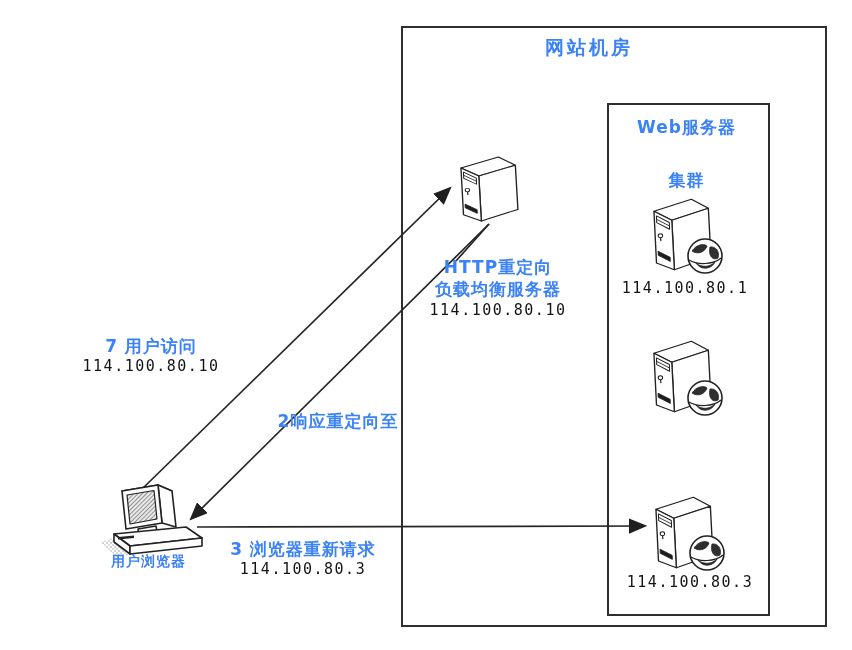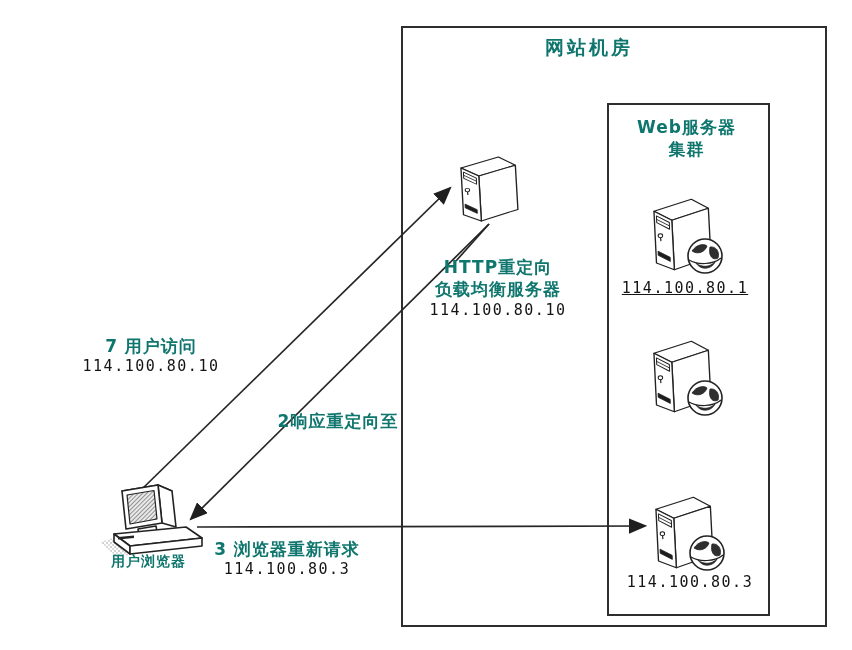--- a/index.html
+++ b/index.html
@@ -2,21 +2,21 @@
 <html><head>
 <meta charset="utf-8">
 <style>
   html,body{margin:0;padding:0;background:#ffffff;}
   #stage{
     position:relative;width:852px;height:650px;background:#ffffff;overflow:hidden;
     font-family:"DejaVu Sans","Liberation Sans",sans-serif;color:#1b1b1b;
   }
   .box{position:absolute;border:2px solid #2e2e2e;background:transparent;}
   .lbl{position:absolute;text-align:center;line-height:1.32;}
-  .cjk{font-weight:bold;font-size:17px;letter-spacing:1px;color:#0f766e;white-space:nowrap;}
+  .cjk{font-weight:bold;font-size:17px;letter-spacing:1px;color:#3b82f6;white-space:nowrap;}
   .ip{font-family:"DejaVu Sans Mono","Liberation Mono",monospace;font-size:15px;letter-spacing:1.5px;color:#141414;white-space:nowrap;font-weight:500;}
   .title{font-size:19px;letter-spacing:3px;}
   svg{position:absolute;left:0;top:0;}
   .stack{display:flex;flex-direction:column;align-items:center;}
 </style>
 </head>
 <body>
 
 <div id="stage">
 
@@ -87,43 +87,43 @@
     <use href="#globe" transform="translate(705,398)"></use>
 
     <use href="#tower" transform="translate(650,495) scale(0.85,0.75)"></use>
     <use href="#globe" transform="translate(707,553)"></use>
 
     <use href="#pc" transform="translate(98,482)"></use>
   </svg>
 
   <div class="lbl cjk title" style="left:545px;top:35px;">网站机房</div>
 
-  <div class="lbl stack" style="left:607px;top:116px;width:159px;">
+  <div class="lbl stack" style="left:607px;top:116px;width:159px;gap:31px;">
     <span class="cjk">Web服务器</span>
     <span class="cjk">集群</span>
   </div>
 
   <div class="lbl stack" style="left:417px;top:256px;width:162px;">
     <span class="cjk">HTTP重定向</span>
     <span class="cjk">负载均衡服务器</span>
     <span class="ip">114.100.80.10</span>
   </div>
 
-  <div class="lbl ip" style="left:610px;top:279px;width:150px;text-decoration:underline;">114.100.80.1</div>
+  <div class="lbl ip" style="left:610px;top:279px;width:150px;">114.100.80.1</div>
   <div class="lbl ip" style="left:615px;top:573px;width:150px;">114.100.80.3</div>
 
   <div class="lbl stack" style="left:70px;top:335px;width:162px;">
     <span class="cjk">7 用户访问</span>
     <span class="ip">114.100.80.10</span>
   </div>
 
   <div class="lbl stack" style="left:262px;top:410px;width:152px;">
     <span class="cjk">2响应重定向至</span>
   </div>
 
-  <div class="lbl stack" style="left:198px;top:538px;width:178px;">
+  <div class="lbl stack" style="left:214px;top:538px;width:178px;">
     <span class="cjk">3 浏览器重新请求</span>
     <span class="ip">114.100.80.3</span>
   </div>
 
   <div class="lbl cjk" style="left:86px;top:552px;width:125px;font-size:14px;">用户浏览器</div>
 
 </div>
 
 </body></html>

